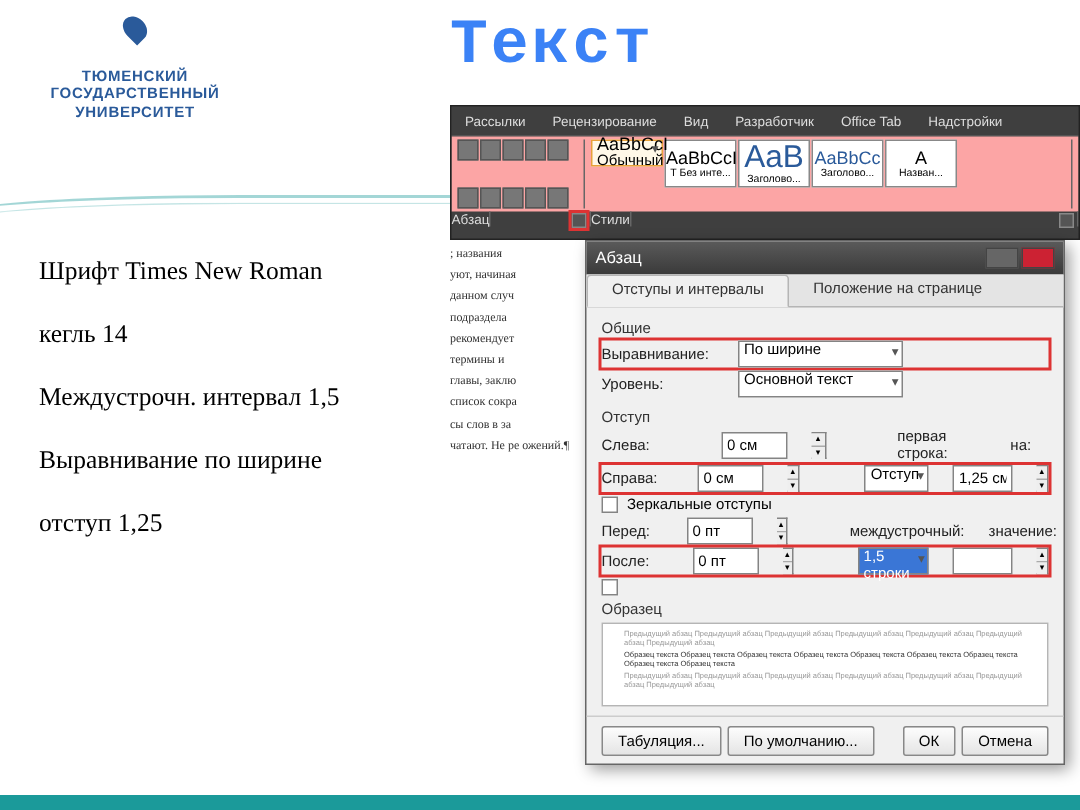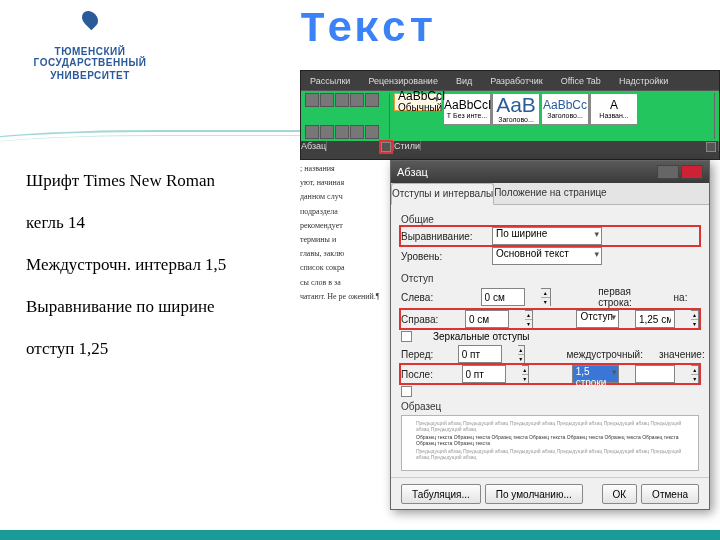--- a/index.html
+++ b/index.html
@@ -10,52 +10,52 @@
 .flame{width:14px;height:18px;border-radius:50% 50% 50% 0;background:#2a5a9a;transform:rotate(-45deg);margin:0 auto}
 .logo-text{font-size:10px;color:#2a5a9a;text-align:center;letter-spacing:.5px;margin-top:2px;font-weight:bold}
 .title{position:absolute;left:16px;right:0;top:6px;text-align:center;font-size:42px;font-weight:bold;color:#3b82f6;font-family:'Courier New',monospace;letter-spacing:2px}
 .swoosh{position:absolute;top:130px;left:-40px;width:800px;height:30px;border-top:2px solid #1b9a9a;border-radius:400px/30px;opacity:.4}
 .swoosh2{position:absolute;top:135px;left:-40px;width:800px;height:30px;border-top:1px solid #1b9a9a;border-radius:400px/30px;opacity:.25}
 .reqs{position:absolute;left:26px;top:170px;width:270px;font-size:17px;color:#000;line-height:1.3}
 .reqs div{margin-bottom:20px}
 .word-snip{position:absolute;left:300px;top:70px;width:420px;height:90px;background:#3f3f3f;border:1px solid #222;font-family:'Segoe UI',Tahoma,sans-serif;font-size:9px;color:#ddd;overflow:hidden}
 .ribbon-tabs{height:20px;background:#3f3f3f;display:flex;align-items:center;border-bottom:1px solid #555}
 .ribbon-tabs span{padding:0 9px;font-size:9px;color:#ddd;cursor:pointer}
-.ribbon-body{height:50px;background:#22c55e;display:flex;padding:2px 4px;gap:4px}
+.ribbon-body{height:50px;background:#fca5a5;display:flex;padding:2px 4px;gap:4px}
 .rgrp{border-right:1px solid #666;padding-right:4px;display:flex;flex-direction:column;justify-content:space-between}
 .icons-row{display:flex;gap:1px}
 .ic{width:14px;height:14px;background:#777;border:1px solid #555}
 .styles-row{display:flex;gap:1px}
 .style-box{width:48px;height:32px;background:#fff;border:1px solid #888;text-align:center;font-size:7px;color:#000;display:flex;flex-direction:column;justify-content:center;line-height:1.05}
 .style-box.sel{border:1px solid #e8a13a;background:#fff8e8}
 .style-box .big{font-size:12px;color:#000}
 .grp-labels{display:flex}
 .grp-labels span{flex:1;border-right:1px solid #666;position:relative}
 .launcher{position:absolute;right:2px;top:1px;width:10px;height:10px;border:1px solid #888;background:#555}
 .hl-red{outline:2px solid #d33}
 .dialog{position:absolute;left:390px;top:160px;width:320px;height:350px;background:#f0f0f0;border:1px solid #666;font-family:'Segoe UI',Tahoma,sans-serif;font-size:10px;box-shadow:3px 3px 10px rgba(0,0,0,.4)}
 .titlebar{height:22px;background:linear-gradient(#5a5a5a,#3a3a3a);color:#fff;display:flex;align-items:center;padding:0 6px;font-size:11px;justify-content:space-between}
 .titlebar .tctl{display:flex;gap:2px}
 .titlebar .tbtn{width:22px;height:14px;background:#666;border:1px solid #444}
 .titlebar .close{background:#c23}
 .tabs{display:flex;background:#e4e4e4;border-bottom:1px solid #b5b5b5;height:22px}
-.tabs div{padding:4px 0;font-size:10px;color:#333;cursor:pointer}
+.tabs div{padding:4px 16px;font-size:10px;color:#333;cursor:pointer}
 .tabs .active{background:#f0f0f0;border:1px solid #b5b5b5;border-bottom:1px solid #f0f0f0;border-radius:3px 3px 0 0;margin-bottom:-1px}
 .body{padding:6px 10px}
 .sect{font-size:10px;color:#333;margin:3px 0 2px}
 .row{display:flex;align-items:center;gap:16px;margin:2px 0}
 .lbl{width:75px;font-size:10px;color:#222}
 .sel,.inp{height:18px;border:1px solid #848484;background:#fff;font-size:10px;padding:0 3px}
 .sel{position:relative}
 .sel::after{content:"▾";position:absolute;right:2px;top:1px;font-size:9px;color:#555}
 .inp{width:44px}
 .spin{display:inline-flex;flex-direction:column;border:1px solid #848484;border-left:none;height:18px;width:12px}
 .spin div{flex:1;font-size:6px;text-align:center;line-height:8px;background:#eee;border-bottom:1px solid #aaa;cursor:pointer}
 .spin div:last-child{border:none}
-.chk{display:flex;align-items:flex-end;gap:21px;margin:3px 0}
+.chk{display:flex;align-items:flex-end;gap:6px;margin:3px 0}
 .chk .box{width:11px;height:11px;border:1px solid #848484;background:#fff}
 .preview{height:56px;border:1px solid #b5b5b5;background:#fff;margin-top:3px;padding:4px 14px;font-size:5px;color:#999;line-height:1.2;overflow:hidden}
 .dlg-btns{display:flex;gap:4px;padding:6px 10px;border-top:1px solid #ccc;justify-content:flex-end;align-items:center}
 .btn{height:20px;padding:0 10px;border:1px solid #888;background:linear-gradient(#fdfdfd,#e4e4e4);font-size:10px;cursor:pointer;display:flex;align-items:center;border-radius:2px}
 .dlg-btns .left{margin-right:auto;display:flex;gap:4px}
 .sel-blue{background:#3a76d6;color:#fff}
 .bg-doc{position:absolute;left:300px;top:160px;width:90px;height:280px;font-family:'Times New Roman',serif;font-size:8px;color:#333;line-height:1.4;overflow:hidden}
 .bg-doc p{margin:3px 0}
 .foot{position:absolute;left:0;bottom:0;width:720px;height:10px;background:#1b9a9a}
 </style>

